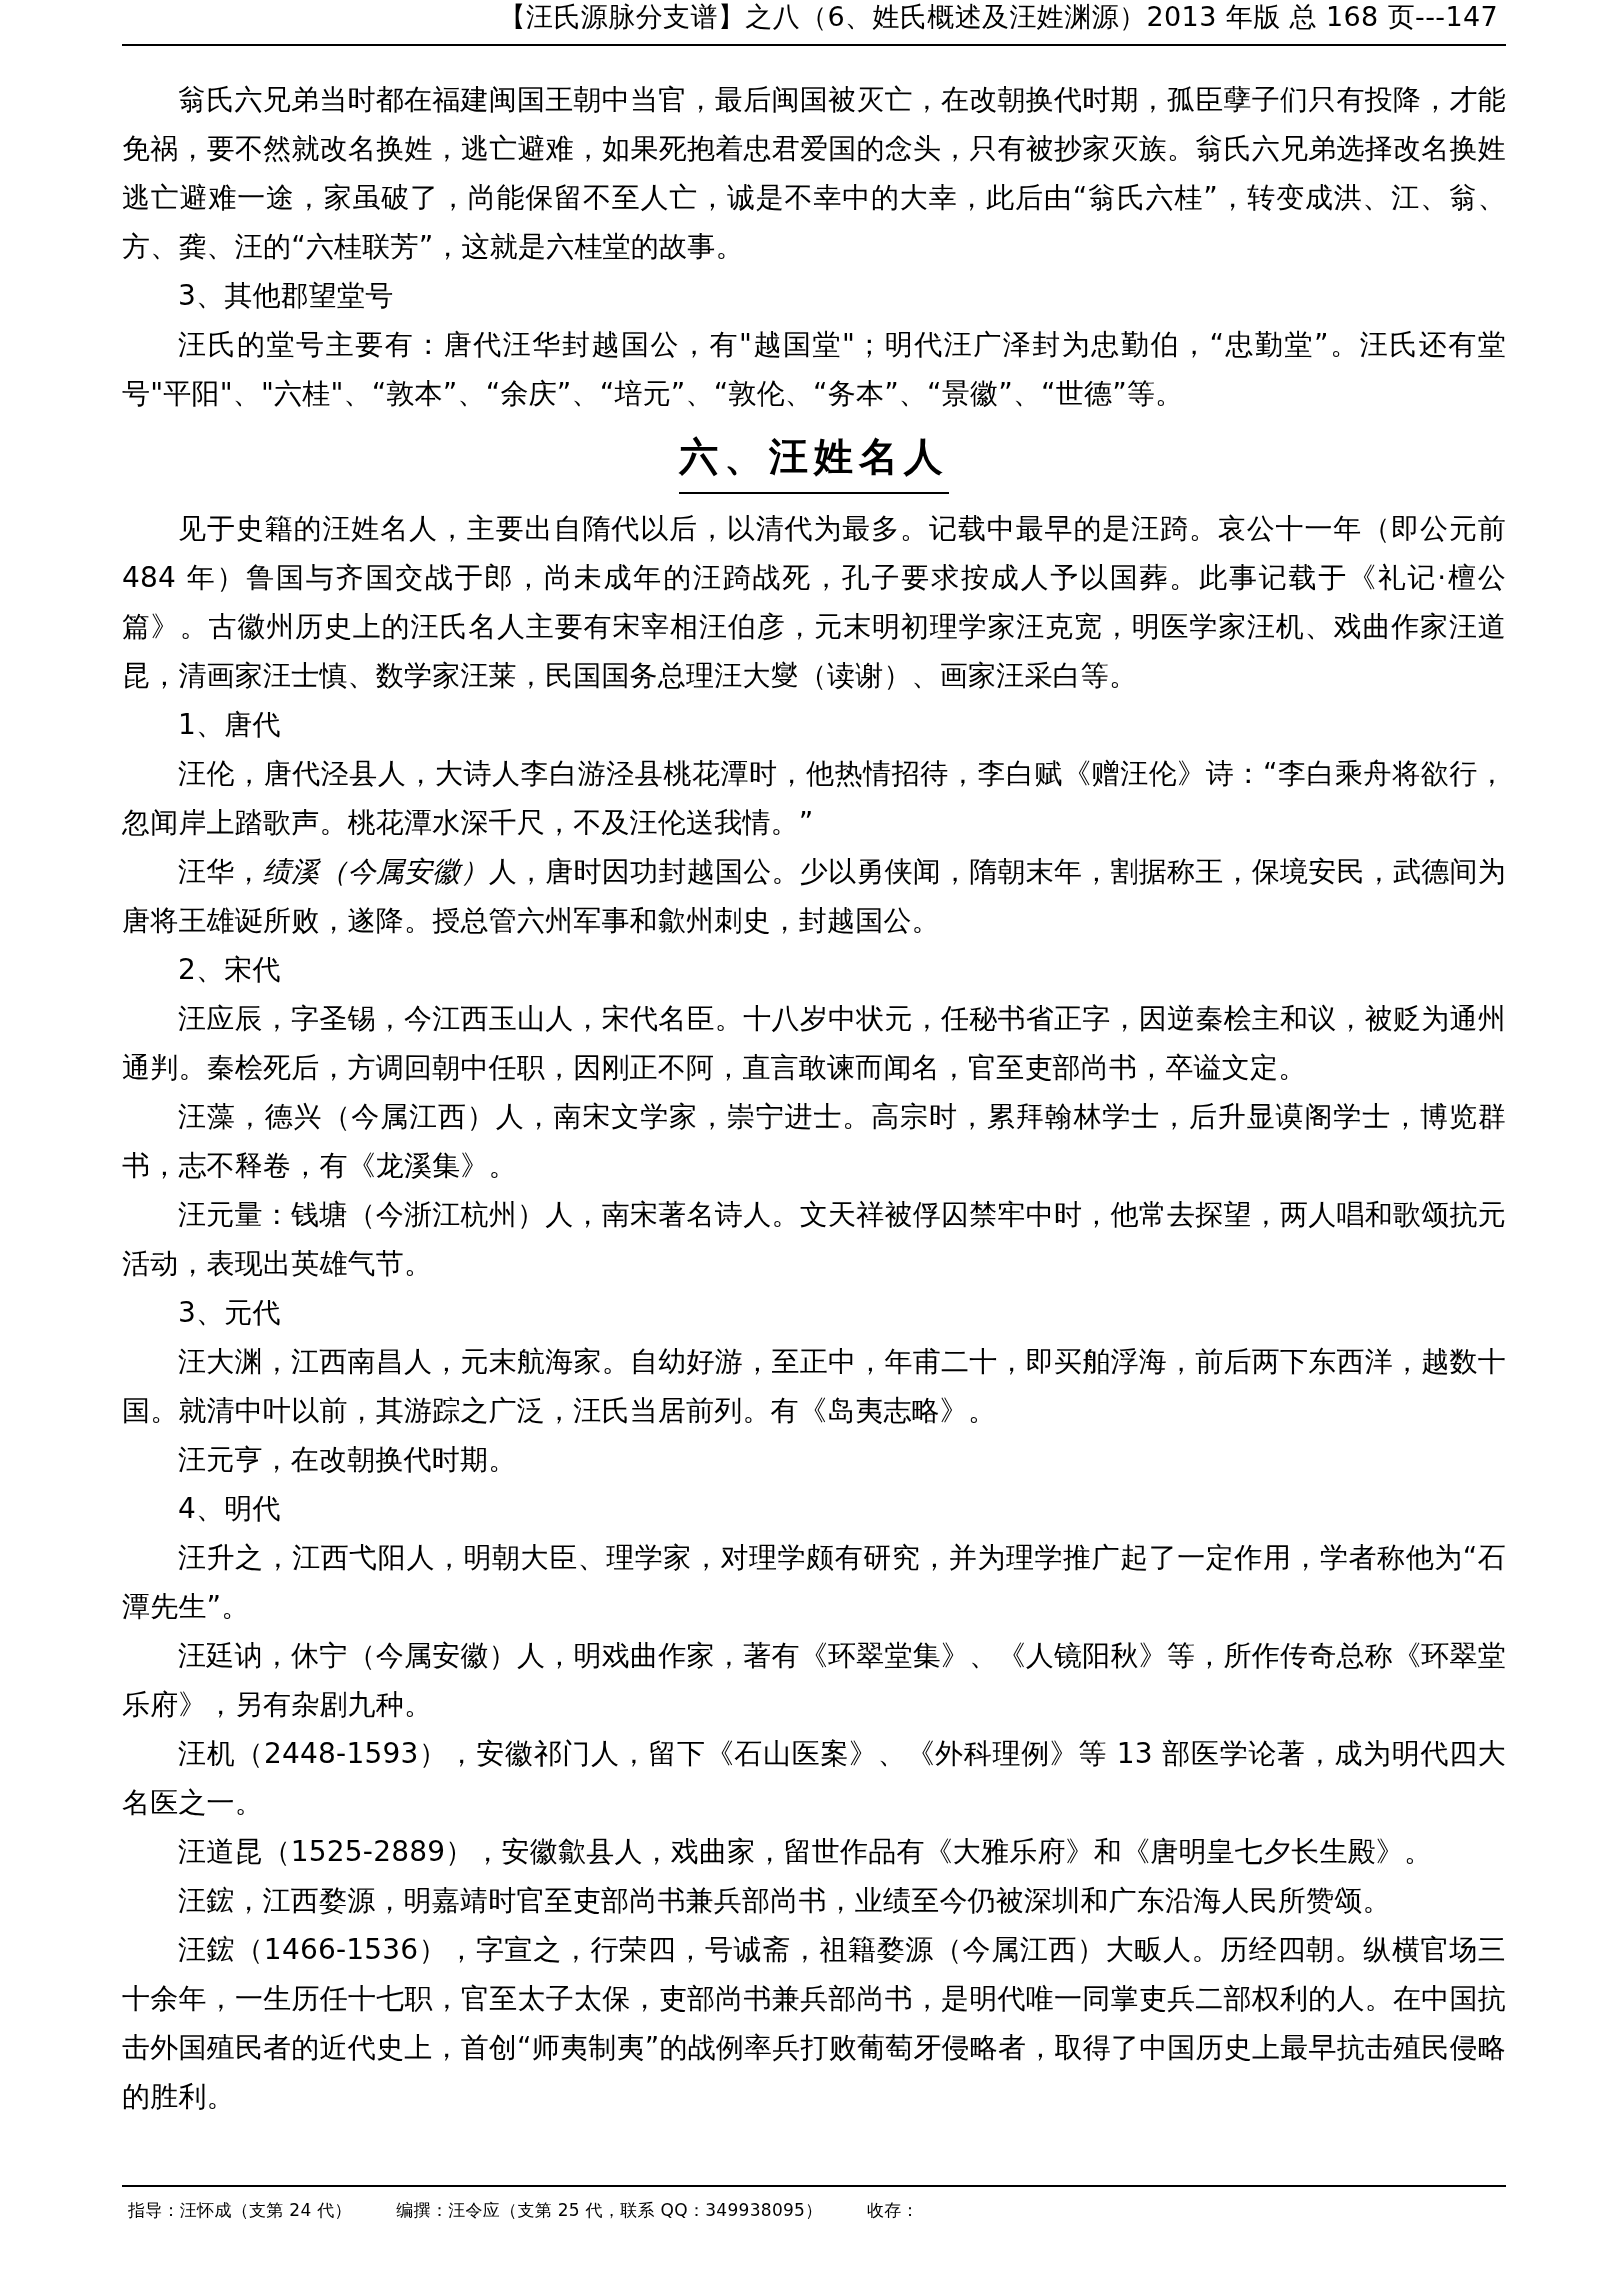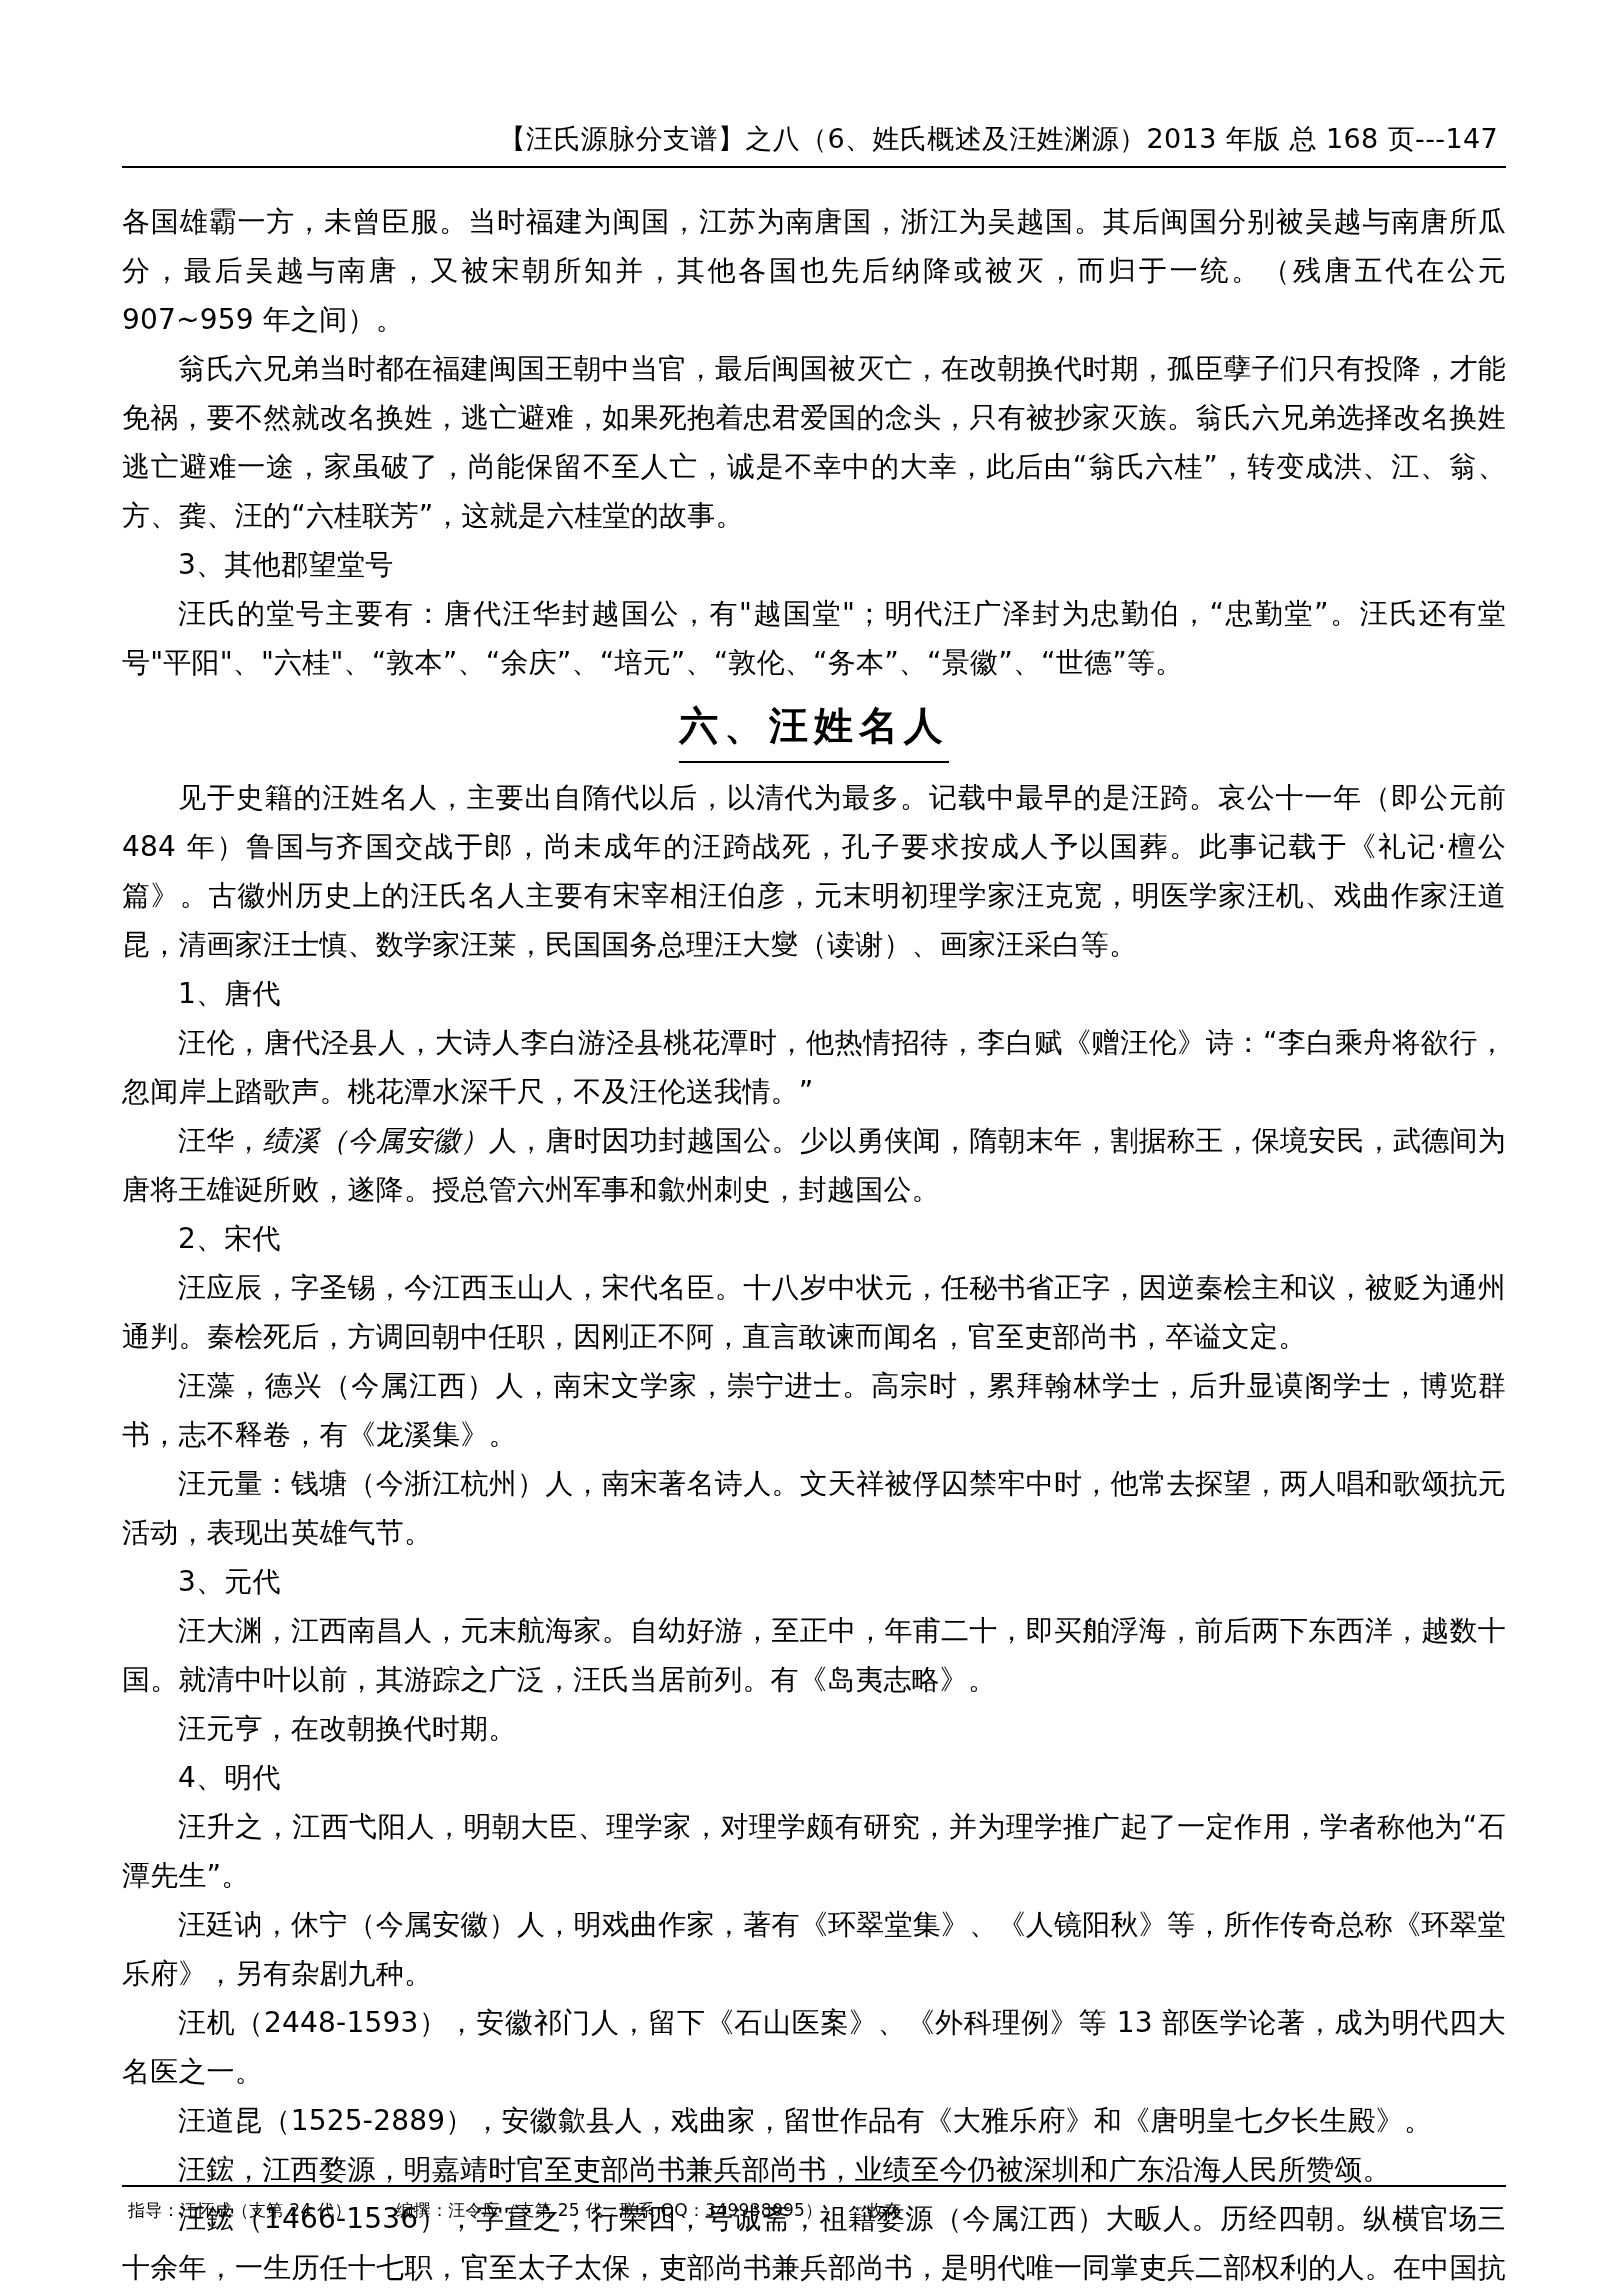--- a/index.html
+++ b/index.html
@@ -25,21 +25,20 @@
   .page-inner {
     position: absolute;
     left: 122px;
     top: 0;
     width: 1384px;
     height: 2293px;
   }
 
   
   .header {
-    padding-top: 122px;
     text-align: right;
     font-size: 27px;
     line-height: 1.25;
     letter-spacing: 0.4px;
     white-space: nowrap;
     padding-right: 7.8px;
   }
   .header-rule {
     margin-top: 9.8px;
     border-top: 2.2px solid #000;
@@ -115,21 +114,20 @@
 <div class="page">
   <div class="page-inner">
 
     <div class="header">
       <span>【汪氏源脉分支谱】之八（6、姓氏概述及汪姓渊源）2013 年版 总 168 页---147</span>
     </div>
     <div class="header-rule"></div>
 
     <div class="body">
 
-      <p class="p noindent">各国雄霸一方，未曾臣服。当时福建为闽国，江苏为南唐国，浙江为吴越国。其后闽国分别被吴越与南唐所瓜分，最后吴越与南唐，又被宋朝所知并，其他各国也先后纳降或被灭，而归于一统。（残唐五代在公元 907~959 年之间）。</p>
 
       <p class="p indent">翁氏六兄弟当时都在福建闽国王朝中当官，最后闽国被灭亡，在改朝换代时期，孤臣孽子们只有投降，才能免祸，要不然就改名换姓，逃亡避难，如果死抱着忠君爱国的念头，只有被抄家灭族。翁氏六兄弟选择改名换姓逃亡避难一途，家虽破了，尚能保留不至人亡，诚是不幸中的大幸，此后由“翁氏六桂”，转变成洪、江、翁、方、龚、汪的“六桂联芳”，这就是六桂堂的故事。</p>
 
       <p class="p indent">3、其他郡望堂号</p>
 
       <p class="p indent">汪氏的堂号主要有：唐代汪华封越国公，有"越国堂"；明代汪广泽封为忠勤伯，“忠勤堂”。汪氏还有堂号"平阳"、"六桂"、“敦本”、“余庆”、“培元”、“敦伦、“务本”、“景徽”、“世德”等。</p>
 
       <div class="section-title">
         <span class="dbl">六、汪姓名人</span>
       </div>

